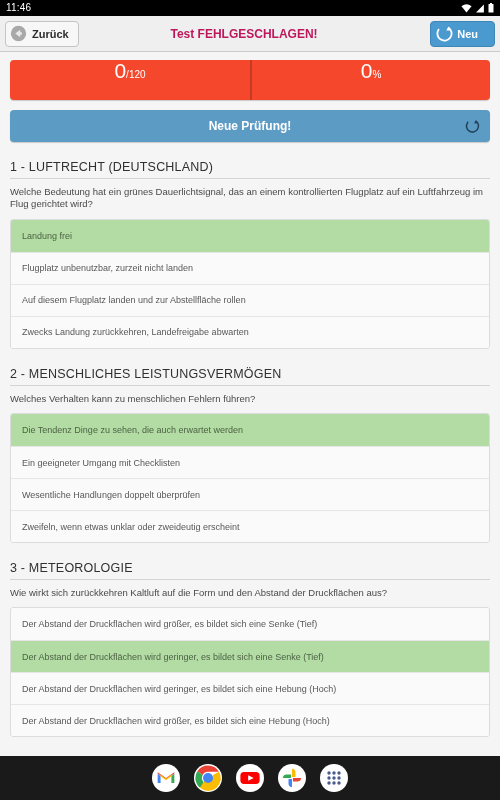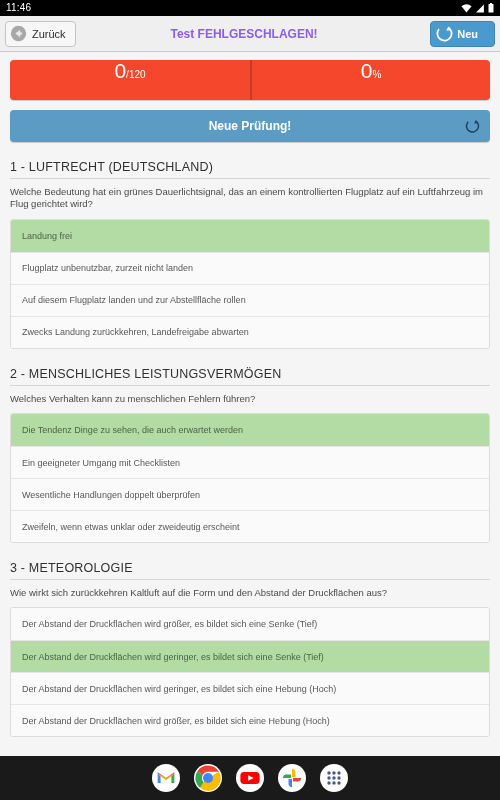--- a/index.html
+++ b/index.html
@@ -51,29 +51,29 @@
   }
   .back-btn {
     display: flex; align-items: center; gap: 5px;
     background: #f7f7f7;
     border: 1px solid #c4c4c4;
     border-radius: 4px;
     height: 26px;
     padding: 0 9px 0 4px;
     cursor: pointer;
   }
-  .back-btn .label { font-size: 11px; color: #2d2d2d; }
+  .back-btn .label { font-size: 11px; color: #2d2d2d; font-weight: bold; }
   .circ-ico { width: 17px; height: 17px; flex: 0 0 auto; }
   .toolbar-title {
     position: absolute;
     left: 0; right: 12px;
     text-align: center;
     font-size: 12px;
     font-weight: bold;
-    color: #8b5cf6;
+    color: #be185d;
     pointer-events: none;
   }
   .new-btn {
     margin-left: auto;
     display: flex; align-items: center; gap: 4px;
     background: #4a9ad0;
     border: 1px solid #3d86b8;
     border-radius: 4px;
     height: 26px;
     padding: 0 16px 0 5px;

